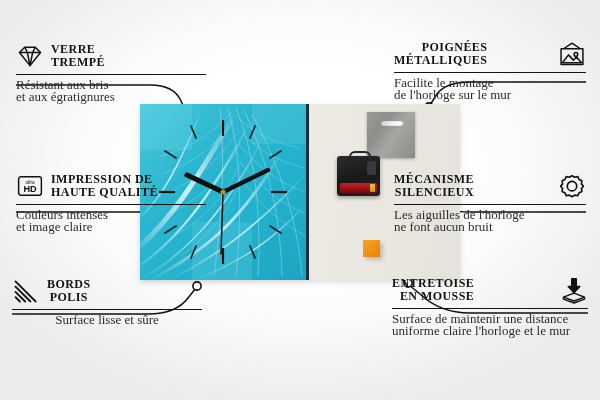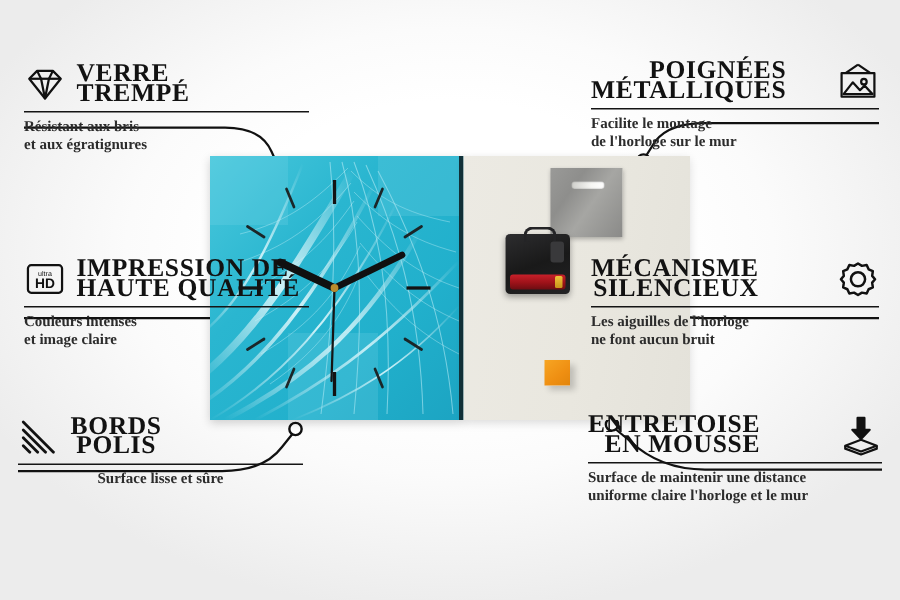--- a/index.html
+++ b/index.html
@@ -16,27 +16,27 @@
 
   
   #wires{position:absolute;left:0;top:0;width:600px;height:400px;}
 
   
   .feature{position:absolute;width:205px;}
   .feature .head{display:flex;align-items:center;gap:7px;}
   .feature.right .head{justify-content:space-between;}
   .ico{flex:0 0 auto;width:28px;height:28px;display:block;}
   .ttl{
-    font-weight:bold;font-size:17px;line-height:12.6px;
+    font-weight:bold;font-size:12px;line-height:12.6px;
     letter-spacing:.45px;color:#121212;text-transform:uppercase;
   }
   .feature.right .ttl{text-align:right;}
   .rule{height:1.4px;background:#141414;margin:4px 0 4px 0;width:100%;}
   .sub{
-    font-size:10px;line-height:11.4px;color:#2c2c2c;font-weight:700;
+    font-size:13px;line-height:11.4px;color:#2c2c2c;font-weight:400;
   }
   .feature.right .sub{text-align:left;}
 
   .f-verre {left:16px;  top:42px; width:190px;}
   .f-impr  {left:16px;  top:172px;width:190px;}
   .f-bords {left:12px;  top:277px;width:190px;text-align:center;}
   .f-poig  {left:394px; top:40px; width:192px;}
   .f-meca  {left:394px; top:172px;width:192px;}
   .f-entr  {left:392px; top:276px;width:196px;}
 

